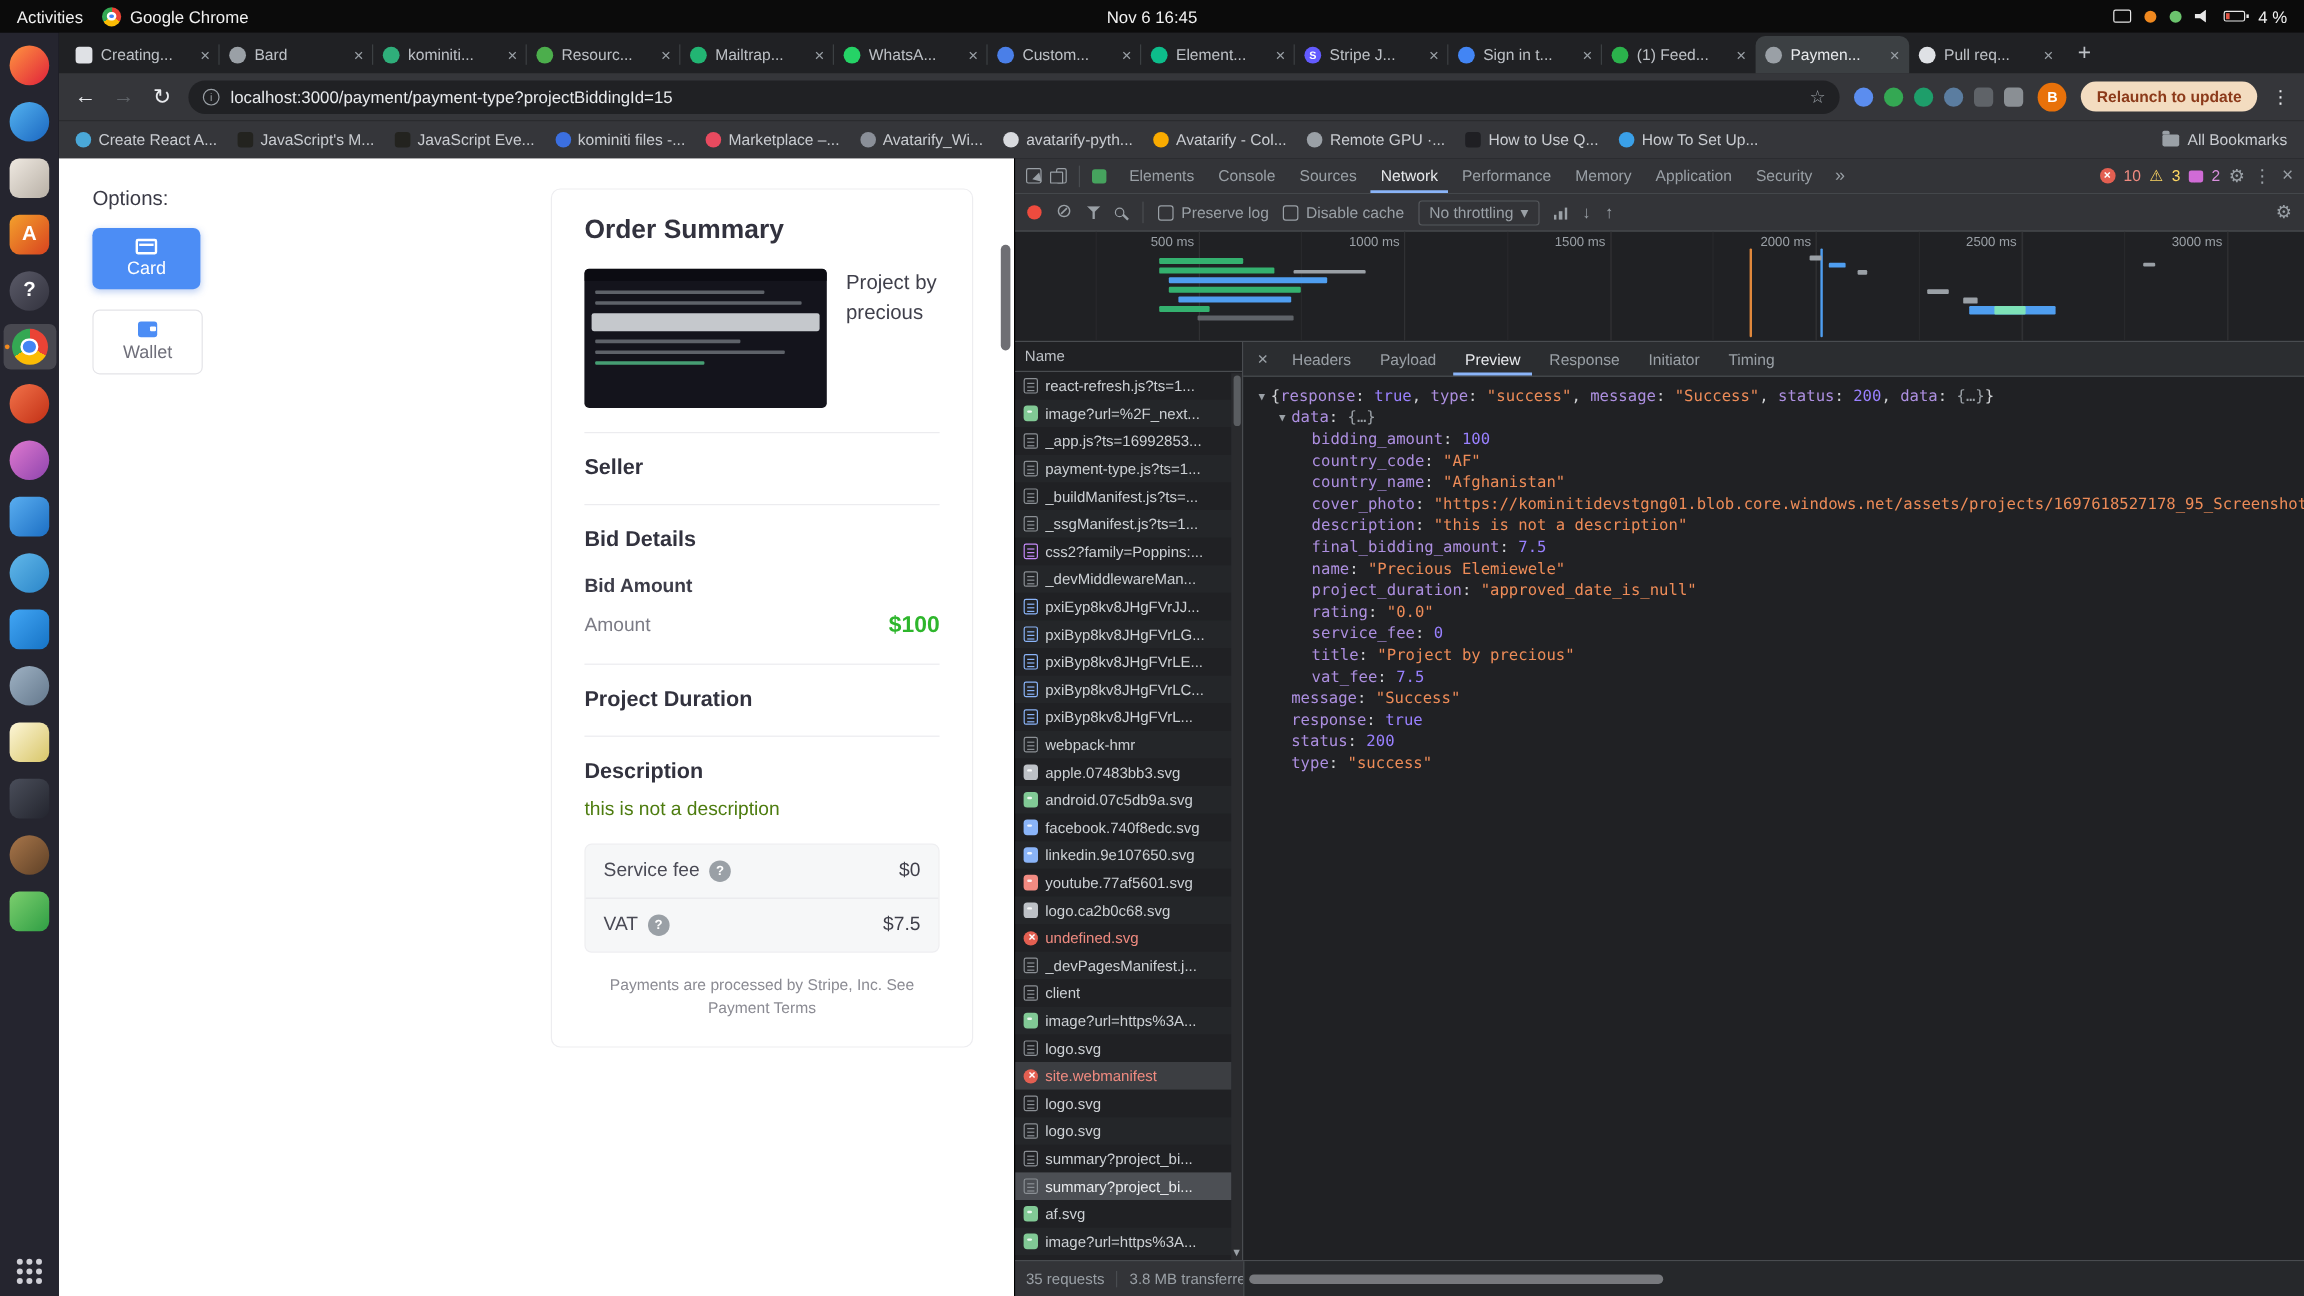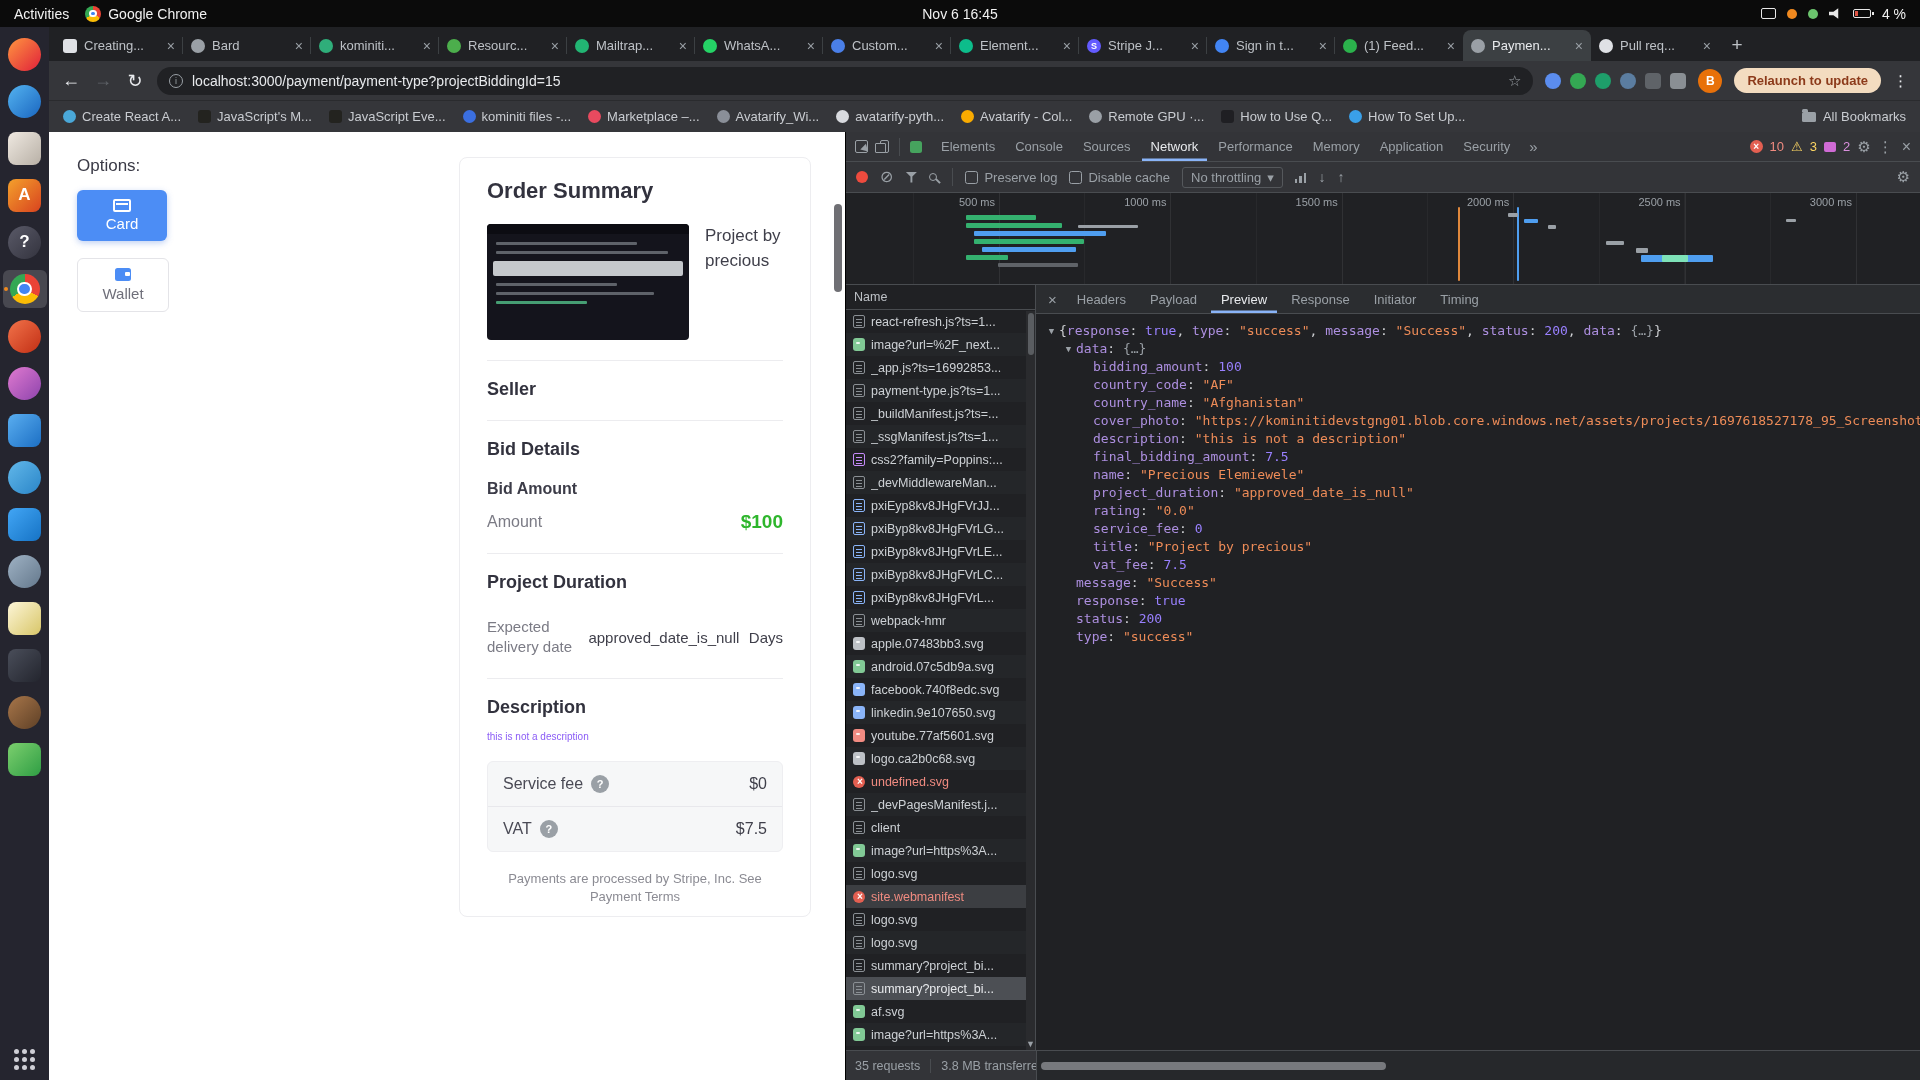--- a/index.html
+++ b/index.html
@@ -90,21 +90,21 @@
     display:flex;flex-direction:column;align-items:center;justify-content:center;gap:3px;font-size:15px;
     box-shadow:0 2px 6px rgba(70,120,220,.35)}
   .ic-card{width:18px;height:13px;border:2px solid #fff;border-radius:2px;position:relative}
   .ic-card::after{content:"";position:absolute;left:1px;right:1px;top:2px;height:2px;background:#fff}
   .btn-wallet{margin-top:17px;width:92px;height:54px;background:#fff;border:1px solid #e4e4e8;border-radius:6px;
     color:#6f6f7a;display:flex;flex-direction:column;align-items:center;justify-content:center;gap:4px;font-size:15px}
   .ic-wallet{width:16px;height:13px;background:var(--accent-blue,#4c8df5);border-radius:2.5px;position:relative}
   .ic-wallet::after{content:"";position:absolute;right:1px;top:4px;width:5px;height:4px;background:#fff;border-radius:1px}
 
   .summary{position:absolute;left:410px;top:25px;width:352px;background:#fff;border:1px solid #ededf0;border-radius:8px;
-    padding:20px 27px 9px}
+    padding:20px 27px 22px}
   .summary h2{font-size:22px;color:#32323e;margin-bottom:20px}
   .summary h3{font-size:18px;color:#32323e}
   .proj-row{display:flex;gap:16px;align-items:flex-start}
   .thumb{width:202px;height:116px;background:#14141c;border-radius:4px;flex:none;overflow:hidden;padding-top:6px}
   .thumb .t-bar{height:10px;background:#0c0c12;margin:-6px 0 8px}
   .thumb .l{display:block;height:3px;background:#b9c0c8;opacity:.45;margin:6px 9px;border-radius:1px}
   .thumb .l1{width:70%}.thumb .l2{width:85%}
   .thumb .band{display:block;height:15px;background:#d8dce0;opacity:.9;margin:7px 6px;border-radius:2px}
   .thumb .l3{width:60%}.thumb .l4{width:78%}
   .thumb .l5.green{background:#53c08a;opacity:.8;width:45%}
@@ -120,21 +120,21 @@
   .rating{margin-left:auto;display:flex;align-items:center;gap:6px;border:1px solid #f0f0f2;background:#fbfbfc;
     border-radius:15px;padding:6px 14px;font-size:15px;color:#8a8a93}
   .star{color:#f5a623;font-size:16px}
   .sub-label{font-size:16px;font-weight:bold;color:#3c3c48;margin-top:20px}
   .amount-row{display:flex;justify-content:space-between;align-items:center;margin-top:13px}
   .gray{color:#7b7b85;font-size:16px}
   .amount-val{color:var(--amount-green,#2eb62c);font-size:19px;font-weight:bold}
   .dur-row{display:flex;justify-content:space-between;align-items:center;margin-top:24px;font-size:15px}
   .dur-label{color:#7b7b85;width:92px;line-height:1.35}
   .dur-val{color:#3f3f4a}
-  .desc-text{margin-top:13px;font-size:10px;color:#8b5cf6}
+  .desc-text{margin-top:13px;font-size:16px;color:#4d7c0f}
   .feebox{margin-top:19px;background:#f6f7f8;border:1px solid #eeeef1;border-radius:6px}
   .feerow{display:flex;align-items:center;padding:13px 15px;font-size:16px;color:#4a4a55}
   .feerow+.feerow{border-top:1px solid #e8e8ec}
   .q{width:18px;height:18px;border-radius:50%;background:#9aa0a6;color:#fff;font-size:11px;font-weight:bold;
     display:flex;align-items:center;justify-content:center;margin-left:8px}
   .fval{margin-left:auto;color:#3f3f4a}
   .continue{margin-top:21px;width:100%;height:49px;background:var(--accent-blue,#4c8df5);border:none;border-radius:6px;
     color:#fff;font-size:17px;font-weight:bold;font-family:inherit;display:flex;align-items:center;justify-content:center}
   .pfoot{margin-top:18px;text-align:center;font-size:13px;color:#8b8b93;line-height:1.45}
   .pscroll{position:absolute;right:3px;top:72px;width:8px;height:88px;border-radius:4px;background:#6f6f74}
@@ -499,25 +499,20 @@
         <h3>Seller</h3>
         <hr>
         <h3>Bid Details</h3>
         <div class="sub-label">Bid Amount</div>
         <div class="amount-row">
           <span class="gray">Amount</span>
           <span class="amount-val">$100</span>
         </div>
         <hr>
         <h3>Project Duration</h3>
-        <div class="dur-row">
-          <span class="dur-label">Expected delivery date</span>
-          <span class="dur-val">approved_date_is_null</span>
-          <span class="dur-val">Days</span>
-        </div>
         <hr>
         <h3>Description</h3>
         <div class="desc-text">this is not a description</div>
         <div class="feebox">
           <div class="feerow">
             <span>Service fee</span>
             <span class="q">?</span>
             <span class="fval">$0</span>
           </div>
           <div class="feerow">

